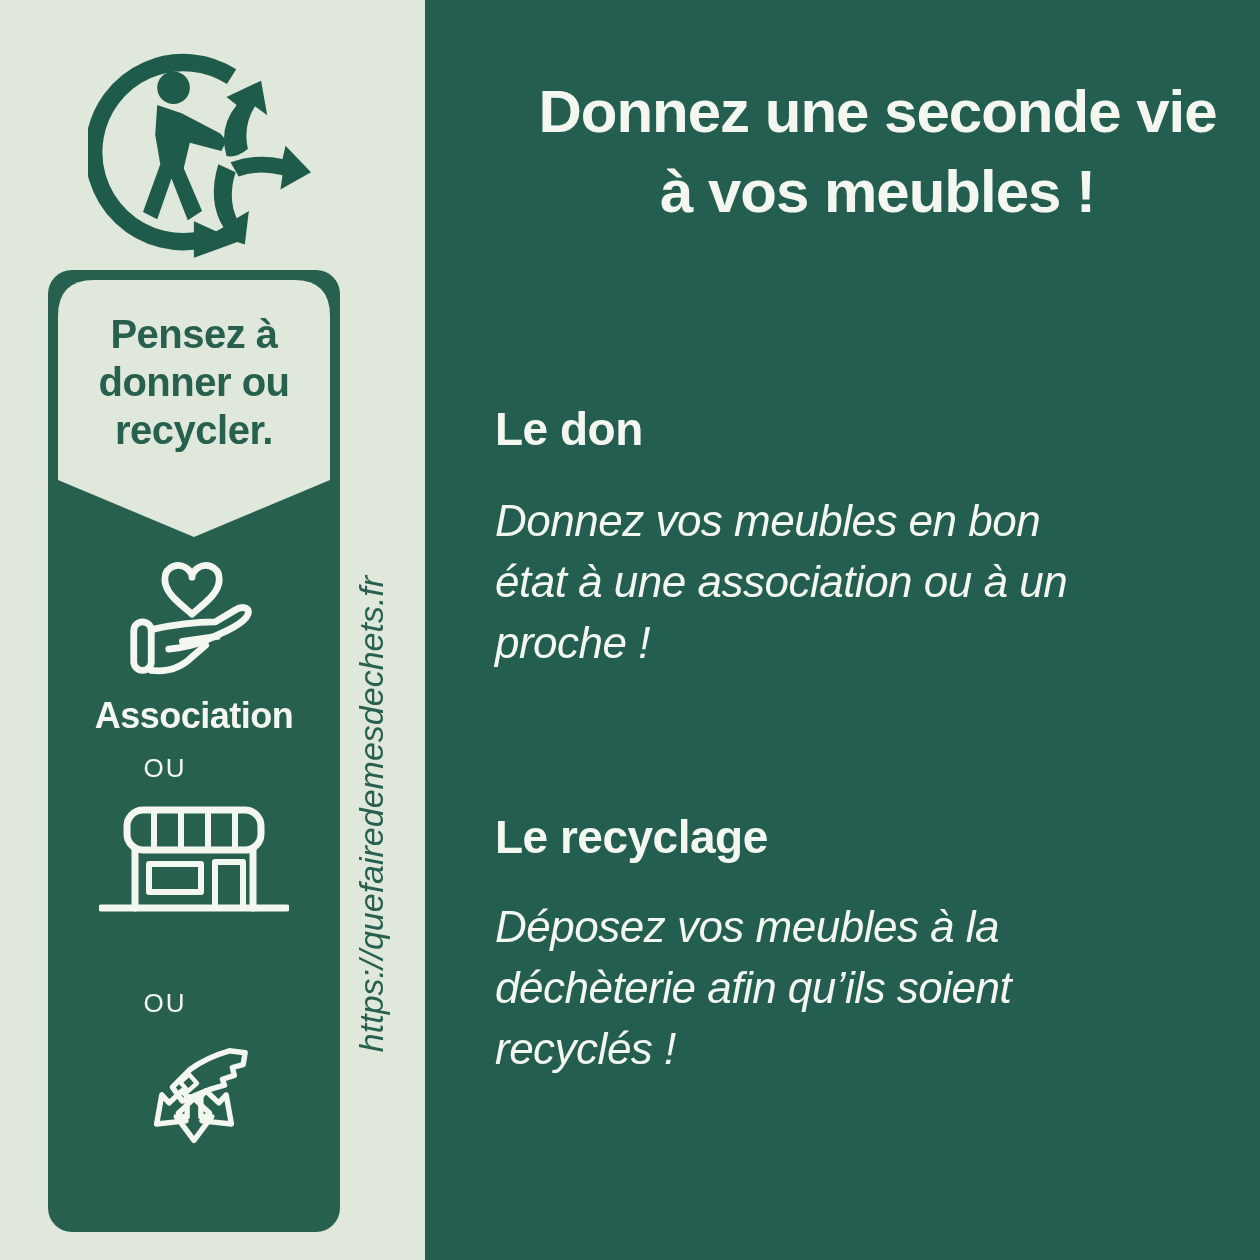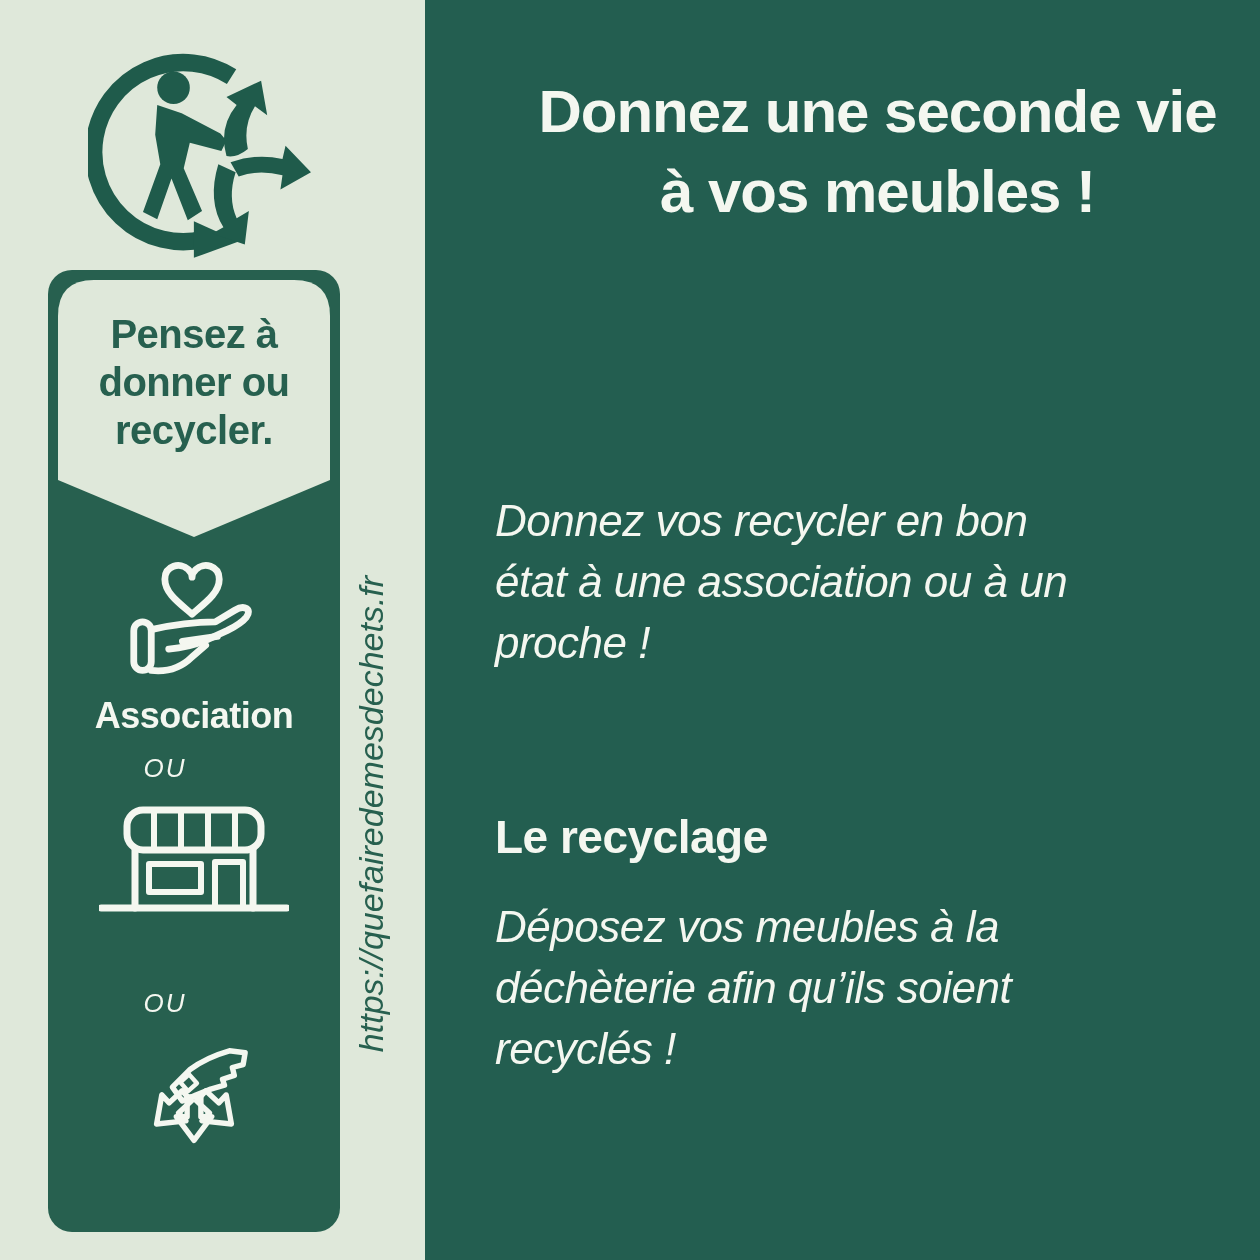--- a/index.html
+++ b/index.html
@@ -19,21 +19,21 @@
   .banner{position:absolute;left:48px;top:270px;width:292px;height:962px;
           background:#27604f;border-radius:24px;}
   .pennant-svg{position:absolute;left:10px;top:10px;}
   .pennant-text{position:absolute;left:10px;top:40px;width:272px;
                 text-align:center;color:#27604f;font-weight:bold;
                 font-size:40px;line-height:48px;white-space:pre-line;letter-spacing:-0.5px;}
   .b-icon{position:absolute;}
   .b-label{position:absolute;width:292px;left:0;text-align:center;color:#f4f7f0;
            font-weight:bold;font-size:36px;line-height:42px;letter-spacing:-0.5px;}
   .b-sep{position:absolute;width:234px;left:0;text-align:center;color:#f4f7f0;
-         font-style:italic;font-size:26px;letter-spacing:2px;}
+         font-size:26px;letter-spacing:2px;}
 
   
   .vurl{position:absolute;left:61px;top:790px;width:620px;height:48px;
         transform:rotate(-90deg);text-align:center;
         color:#27604f;font-style:italic;font-size:34px;line-height:48px;}
 
   
   .r-title{position:absolute;left:0;top:72px;width:835px;text-align:center;
            color:#f4f7f0;font-weight:bold;font-size:60px;line-height:80px;
            white-space:pre-line;letter-spacing:-1px;padding-left:35px;}
@@ -105,21 +105,22 @@
     </svg>
   </div>
 
   <div class="vurl">https://quefairedemesdechets.fr</div>
 </div>
 
 <div class="right-panel">
   <div class="r-title">Donnez une seconde vie
 à vos meubles !</div>
 
-  <div class="r-body pos-don-b">Donnez vos recycler en bon
+  <div class="r-head pos-don-h">Le don</div>
+  <div class="r-body pos-don-b">Donnez vos meubles en bon
 état à une association ou à un
 proche !</div>
 
   <div class="r-head pos-rec-h">Le recyclage</div>
   <div class="r-body pos-rec-b">Déposez vos meubles à la
 déchèterie afin qu’ils soient
 recyclés !</div>
 </div>
 
 </body></html>

